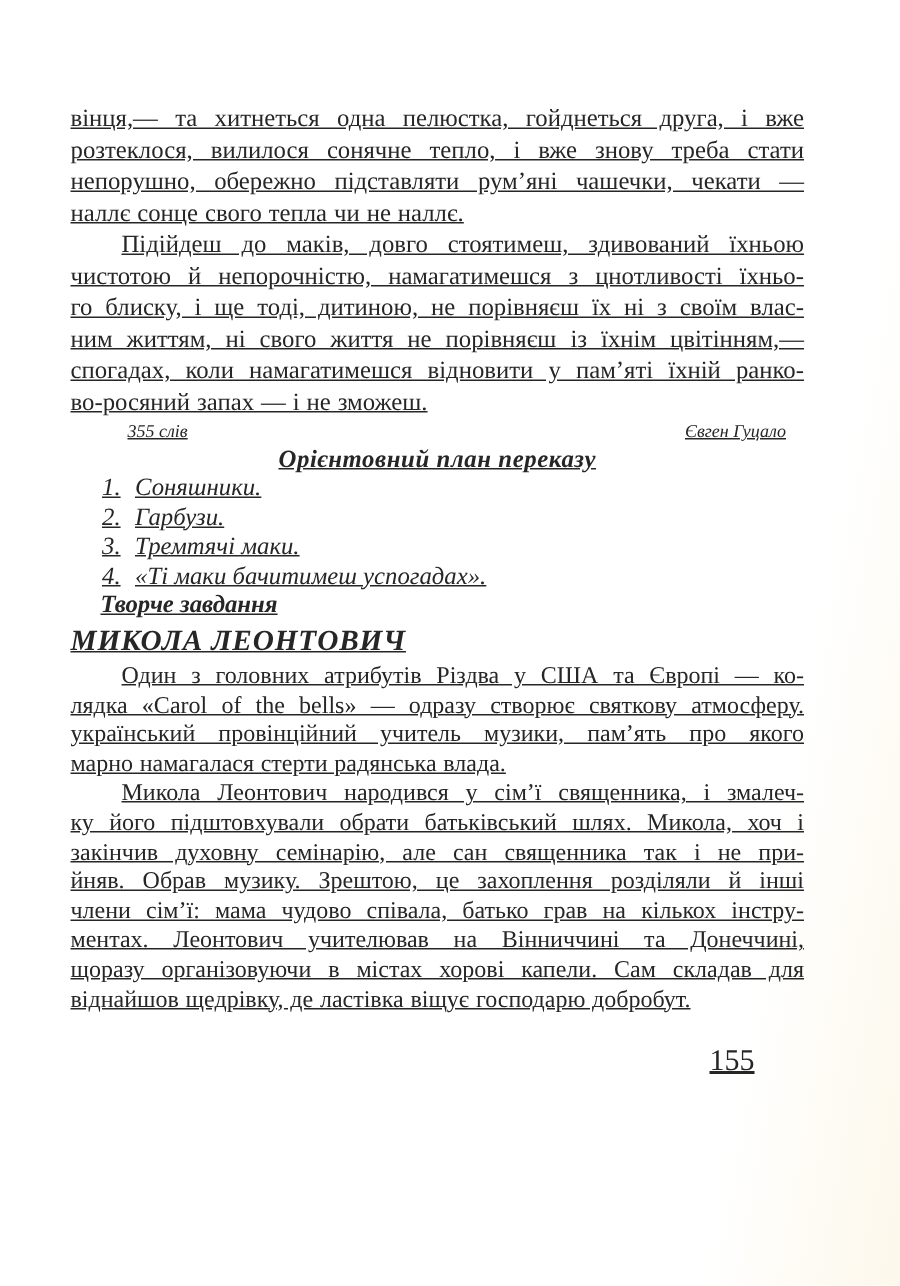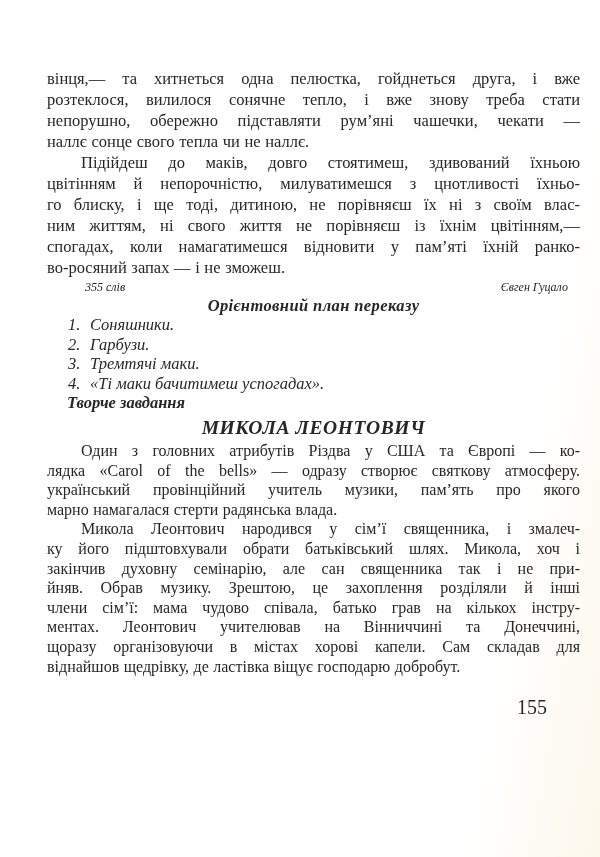--- a/index.html
+++ b/index.html
@@ -6,21 +6,22 @@
   body {
     width: 600px; height: 857px;
     background: linear-gradient(100deg, #ffffff 0%, #ffffff 82%, #fdf8ec 99%);
     font-family: "Liberation Serif", serif;
     color: #262626;
     overflow: hidden;
   }
   .page {
     box-sizing: border-box;
     width: 600px; height: 764px;
-    padding: 68px 20px 0 47px;
+    padding: 68px 64px 0 47px;
+    text-decoration: underline;
   }
   
   .para { margin: 0; }
   .blockA .tl { font-size: 16.5px; line-height: 21px; }
   .blockB .tl { font-size: 16px;   line-height: 19.6px; }
   .tl {
     text-align: justify;
     text-align-last: justify;
     white-space: normal;
     word-spacing: 0.5px;
@@ -47,21 +48,21 @@
   
   .task-heading {
     font-weight: bold; font-style: italic;
     font-size: 16.5px; line-height: 19px; padding-left: 20px;
   }
   .task-question {
     font-style: italic; font-size: 16.5px; line-height: 19px; padding-left: 41px;
   }
   
   .section-title {
-    text-align: center; font-weight: bold; font-style: italic;
+    text-align: left; font-weight: bold; font-style: italic;
     font-size: 19.5px; line-height: 26px; letter-spacing: 0.6px;
     margin-top: 3px;
   }
   
   .page-number {
     text-align: right; padding-right: 33px;
     font-size: 20px; line-height: 20px; margin-top: 21px;
   }
 </style>
 </head>
@@ -71,21 +72,21 @@
 
   <div class="blockA">
     <div class="para">
         <div class="tl">вінця,— та хитнеться одна пелюстка, гойднеться друга, і вже</div>
         <div class="tl">розтеклося, вилилося сонячне тепло, і вже знову треба стати</div>
         <div class="tl">непорушно, обережно підставляти рум’яні чашечки, чекати —</div>
         <div class="tl tl-last">наллє сонце свого тепла чи не наллє.</div>
       </div>
     <div class="para">
         <div class="tl tl-ind">Підійдеш до маків, довго стоятимеш, здивований їхньою</div>
-        <div class="tl">цвітінням й непорочністю, милуватимешся з цнотливості їхньо-</div>
+        <div class="tl">чистотою й непорочністю, намагатимешся з цнотливості їхньо-</div>
         <div class="tl">го блиску, і ще тоді, дитиною, не порівняєш їх ні з своїм влас-</div>
         <div class="tl">ним життям, ні свого життя не порівняєш із їхнім цвітінням,—</div>
         <div class="tl">спогадах, коли намагатимешся відновити у пам’яті їхній ранко-</div>
         <div class="tl tl-last">во-росяний запах — і не зможеш.</div>
       </div>
   </div>
 
   <div class="byline">
     <span class="wc">355 слів</span>
     <span class="au">Євген Гуцало</span>

